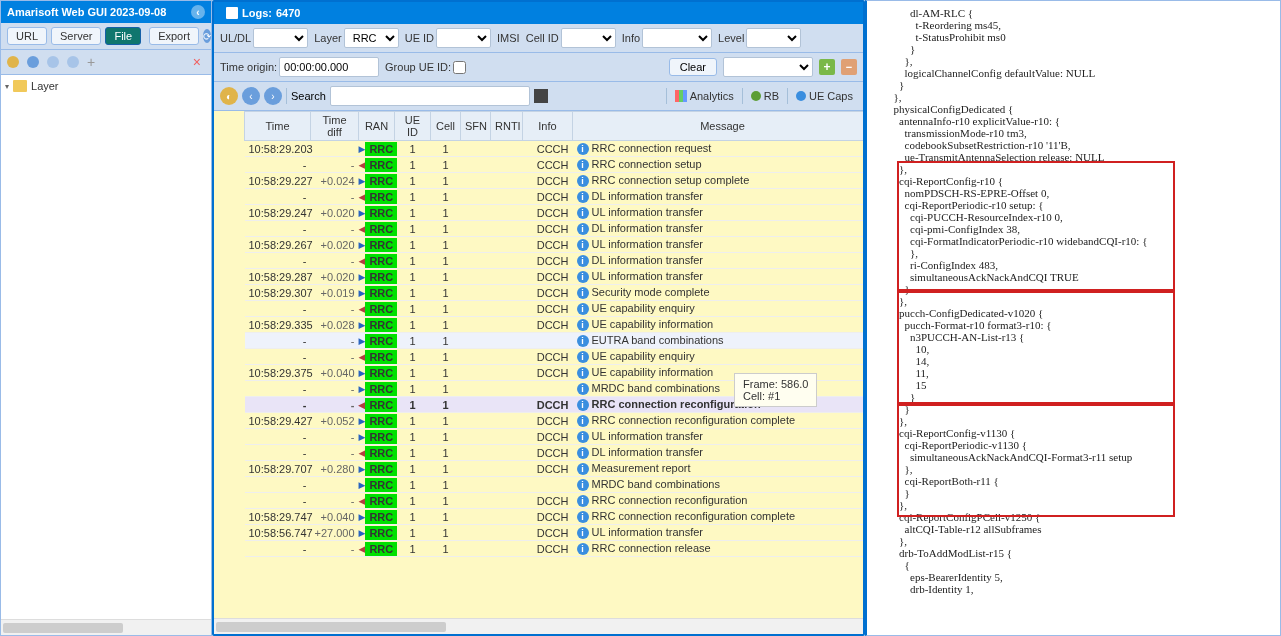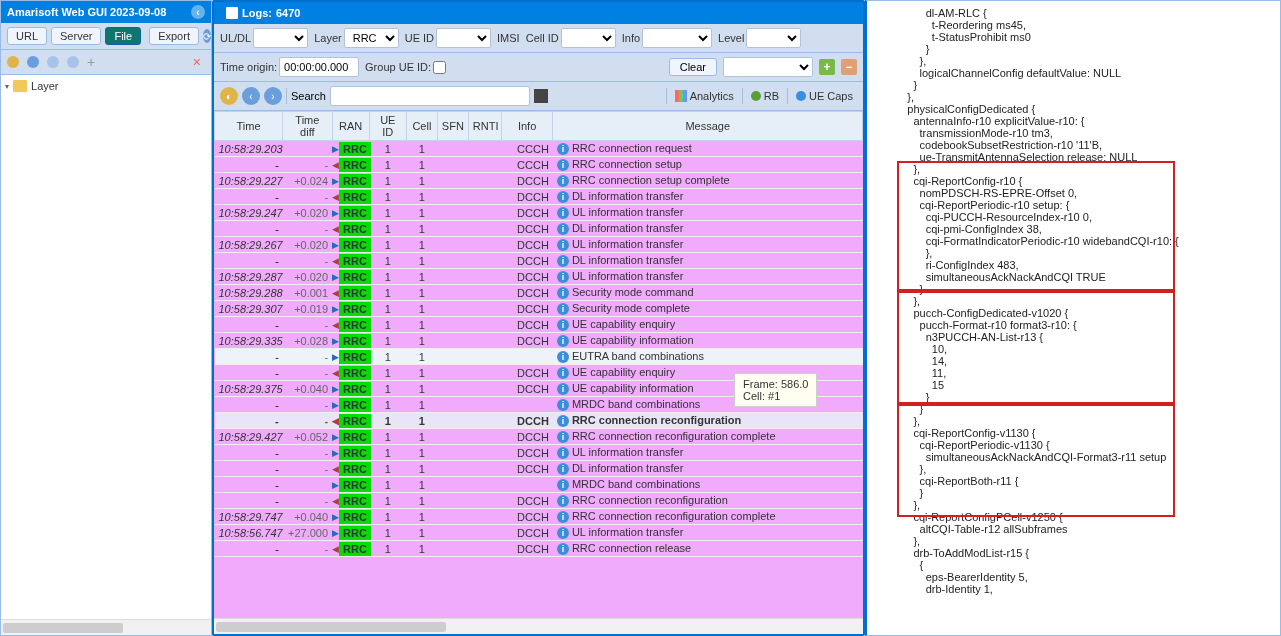--- a/index.html
+++ b/index.html
@@ -19,62 +19,62 @@
   .close-x { margin-left: auto; color: #f06060; font-size: 14px; cursor: pointer; padding: 0 4px; }
   
   .tree { padding: 4px 2px; background: #fff; flex: 1; color: #333; }
   .tree-row { display: flex; align-items: center; gap: 4px; padding: 1px 2px; }
   .tree-row.child { padding-left: 18px; }
   .folder-icon { width: 14px; height: 12px; background: #f1c95a; display: inline-block; border-radius: 1px; }
   .file-icon { width: 12px; height: 14px; border: 1px solid #a0c4e8; background: #fff; display: inline-block; }
   .ok-icon { width: 10px; height: 10px; border-radius: 50%; background: #3cb44b; margin-left: auto; display: flex; align-items: center; justify-content: center; color: #fff; font-size: 8px; }
   
   
-  #center-panel { flex: 1; display: flex; flex-direction: column; border: 2px solid #0070d0; border-radius: 2px; background: #f0abfc; min-width: 0; }
+  #center-panel { flex: 1; display: flex; flex-direction: column; border: 2px solid #0070d0; border-radius: 2px; background: #fef9c3; min-width: 0; }
   .tab-strip { display: flex; background: #0080e0; height: 22px; align-items: center; padding-left: 2px; }
   .tab { background: #0080e0; color: #fff; padding: 3px 10px; border-top-left-radius: 3px; border-top-right-radius: 3px; display: flex; align-items: center; gap: 4px; font-weight: bold; }
   .tab .log-icon { width: 12px; height: 12px; background: #fff; display: inline-block; border-radius: 1px; }
   
   .filter-bar { display: flex; align-items: center; gap: 6px; padding: 4px 6px; border-bottom: 1px solid #99bbe8; background: #d0def0; flex-wrap: nowrap; }
   .filter-item { display: flex; align-items: center; gap: 2px; color: #333; }
   .filter-select, .filter-text { border: 1px solid #b2c3d7; background: #fff; height: 20px; padding: 0 4px; min-width: 40px; border-radius: 2px; }
   .filter-select.wide { width: 55px; }
   .filter-btn { border: 1px solid #99bbe8; background: #f0f5fb; border-radius: 3px; padding: 2px 10px; cursor: pointer; }
   
   .action-bar { display: flex; align-items: center; gap: 4px; padding: 4px 6px; border-bottom: 1px solid #99bbe8; background: #d0def0; }
   .sep { width: 1px; height: 16px; background: #a5bfd9; }
   .nav-icon { width: 18px; height: 18px; border-radius: 50%; background: #6a9edc; display: inline-flex; align-items: center; justify-content: center; color: #fff; font-size: 10px; cursor: pointer; }
   .icon-btn { display: inline-flex; align-items: center; gap: 3px; padding: 2px 4px; cursor: pointer; color: #333; }
   .chart-icon { width: 12px; height: 12px; background: linear-gradient(to right, #f66 33%, #6c6 33% 66%, #69f 66%); }
   .plus-btn { width: 16px; height: 16px; background: #7ab848; color: #fff; display: inline-flex; align-items: center; justify-content: center; border-radius: 2px; font-weight: bold; font-size: 12px; cursor: pointer; }
   .minus-btn { width: 16px; height: 16px; background: #e0a074; color: #fff; display: inline-flex; align-items: center; justify-content: center; border-radius: 2px; font-weight: bold; cursor: pointer; }
   
-  .log-grid { flex: 1; overflow: auto; position: relative; }
+  .log-grid { flex: 1; overflow: auto; position: relative; padding-left: 30px; }
   .log-grid table { border-collapse: collapse; width: 100%; table-layout: fixed; }
   .log-grid th { background: #e6eef7; border: 1px solid #c4d3e4; padding: 2px 4px; color: #333; font-weight: normal; position: sticky; top: 0; }
   .log-grid td { border-bottom: 1px solid #eee; padding: 1px 4px; color: #333; white-space: nowrap; }
-  .log-grid td.time { text-align: right; font-style: italic; }
+  .log-grid td.time { text-align: right; }
   .log-grid td.timediff { text-align: right; color: #666; }
   .ran-cell { background: #00e000 !important; font-weight: bold; text-align: center; }
   .arrow-r { color: #2864c0; font-size: 9px; }
   .arrow-l { color: #b04040; font-size: 9px; }
   .info-icon { display: inline-block; width: 12px; height: 12px; border-radius: 50%; background: #3a8edf; color: #fff; text-align: center; line-height: 12px; font-size: 9px; font-weight: bold; margin-right: 3px; }
   tr.highlighted-row td { background: #e9e4f7 !important; font-weight: bold !important; }
   tr.sub-hi td { background: #eef2fb; }
   .selected-underline { border-bottom: 2px solid #c03030; }
   
   .tooltip-box { position: absolute; background: #fffef0; border: 1px solid #ccc; padding: 4px 8px; font-size: 10px; color: #333; }
   
   
   #right-panel { width: 416px; display: flex; flex-direction: column; background: #fff; border: 1px solid #99bbe8; border-left: 2px solid #0070d0; }
   .right-toolbar { display: flex; align-items: center; gap: 6px; padding: 5px 6px; border-bottom: 1px solid #99bbe8; background: #d0def0; }
   .right-toolbar .icon-btn svg { vertical-align: middle; }
   
   .details-box { position: relative; flex: 1; overflow: hidden; }
-  .details { font-family: Liberation Sans, sans-serif; font-size: 11px; white-space: pre; color: #222; padding: 6px 22px; overflow: auto; height: 100%; }
+  .details { font-family: Liberation Serif, serif; font-size: 11px; white-space: pre; color: #222; padding: 6px 10px; overflow: auto; height: 100%; }
   .red-box { position: absolute; border: 2px solid #d02020; pointer-events: none; }
   
   
   .bottom-scroll { height: 16px; background: #f1f1f1; border-top: 1px solid #ddd; position: relative; }
   .bottom-scroll .thumb { position: absolute; height: 10px; top: 3px; background: #cdcdcd; border-radius: 2px; }
 </style>
 </head>
 <body>
 
 <div id="left-panel">
@@ -145,21 +145,21 @@
       </div>
     <div class="filter-item">
         <span>Level</span>
         <select class="filter-select wide"></select>
       </div>
   </div>
 
   <div class="filter-bar">
     <div class="filter-item">
         <span>Time origin:</span>
-      <input class="filter-text" style="width: 80px;" value="00:00:00.000">
+      <input class="filter-text" style="width: 100px;" value="00:00:00.000">
     </div>
     <div class="filter-item">
         <span>Group UE ID:</span>
       <input type="checkbox" style="">
     </div>
     <span style="flex:1"></span>
     <button class="filter-btn">Clear</button>
     <select class="filter-select" style="width:90px"></select>
     <span class="plus-btn">+</span>
     <span class="minus-btn">−</span>
@@ -345,36 +345,20 @@
               </div>
             </td>
             <td style="text-align: center;">1</td>
             <td style="text-align: center;">1</td>
             <td></td>
             <td></td>
             <td style="text-align: right;">DCCH</td>
             <td><span class="info-icon">i</span>UL information transfer</td>
           </tr>
           <tr>
-            <td class="time">10:58:29.288</td>
-            <td class="timediff">+0.001</td>
-            <td style="padding: 0px;">
-              <div style="display: flex; align-items: center;">
-                <span class="arrow-l">◀</span>
-                <span class="ran-cell" style="flex: 1 1 0%; padding: 1px 4px;">RRC</span>
-              </div>
-            </td>
-            <td style="text-align: center;">1</td>
-            <td style="text-align: center;">1</td>
-            <td></td>
-            <td></td>
-            <td style="text-align: right;">DCCH</td>
-            <td><span class="info-icon">i</span>Security mode command</td>
-          </tr>
-          <tr>
             <td class="time">10:58:29.307</td>
             <td class="timediff">+0.019</td>
             <td style="padding: 0px;">
               <div style="display: flex; align-items: center;">
                 <span class="arrow-r">▶</span>
                 <span class="ran-cell" style="flex: 1 1 0%; padding: 1px 4px;">RRC</span>
               </div>
             </td>
             <td style="text-align: center;">1</td>
             <td style="text-align: center;">1</td>
@@ -535,20 +519,36 @@
                 <span class="arrow-l">◀</span>
                 <span class="ran-cell" style="flex: 1 1 0%; padding: 1px 4px;">RRC</span>
               </div>
             </td>
             <td style="text-align: center;">1</td>
             <td style="text-align: center;">1</td>
             <td></td>
             <td></td>
             <td style="text-align: right;">DCCH</td>
             <td><span class="info-icon">i</span>DL information transfer</td>
+          </tr>
+          <tr>
+            <td class="time">10:58:29.707</td>
+            <td class="timediff">+0.280</td>
+            <td style="padding: 0px;">
+              <div style="display: flex; align-items: center;">
+                <span class="arrow-r">▶</span>
+                <span class="ran-cell" style="flex: 1 1 0%; padding: 1px 4px;">RRC</span>
+              </div>
+            </td>
+            <td style="text-align: center;">1</td>
+            <td style="text-align: center;">1</td>
+            <td></td>
+            <td></td>
+            <td style="text-align: right;">DCCH</td>
+            <td><span class="info-icon">i</span>Measurement report</td>
           </tr>
           <tr>
             <td class="time">-</td>
             <td class="timediff"></td>
             <td style="padding: 0px;">
               <div style="display: flex; align-items: center;">
                 <span class="arrow-r">▶</span>
                 <span class="ran-cell" style="flex: 1 1 0%; padding: 1px 4px;">RRC</span>
               </div>
             </td>

